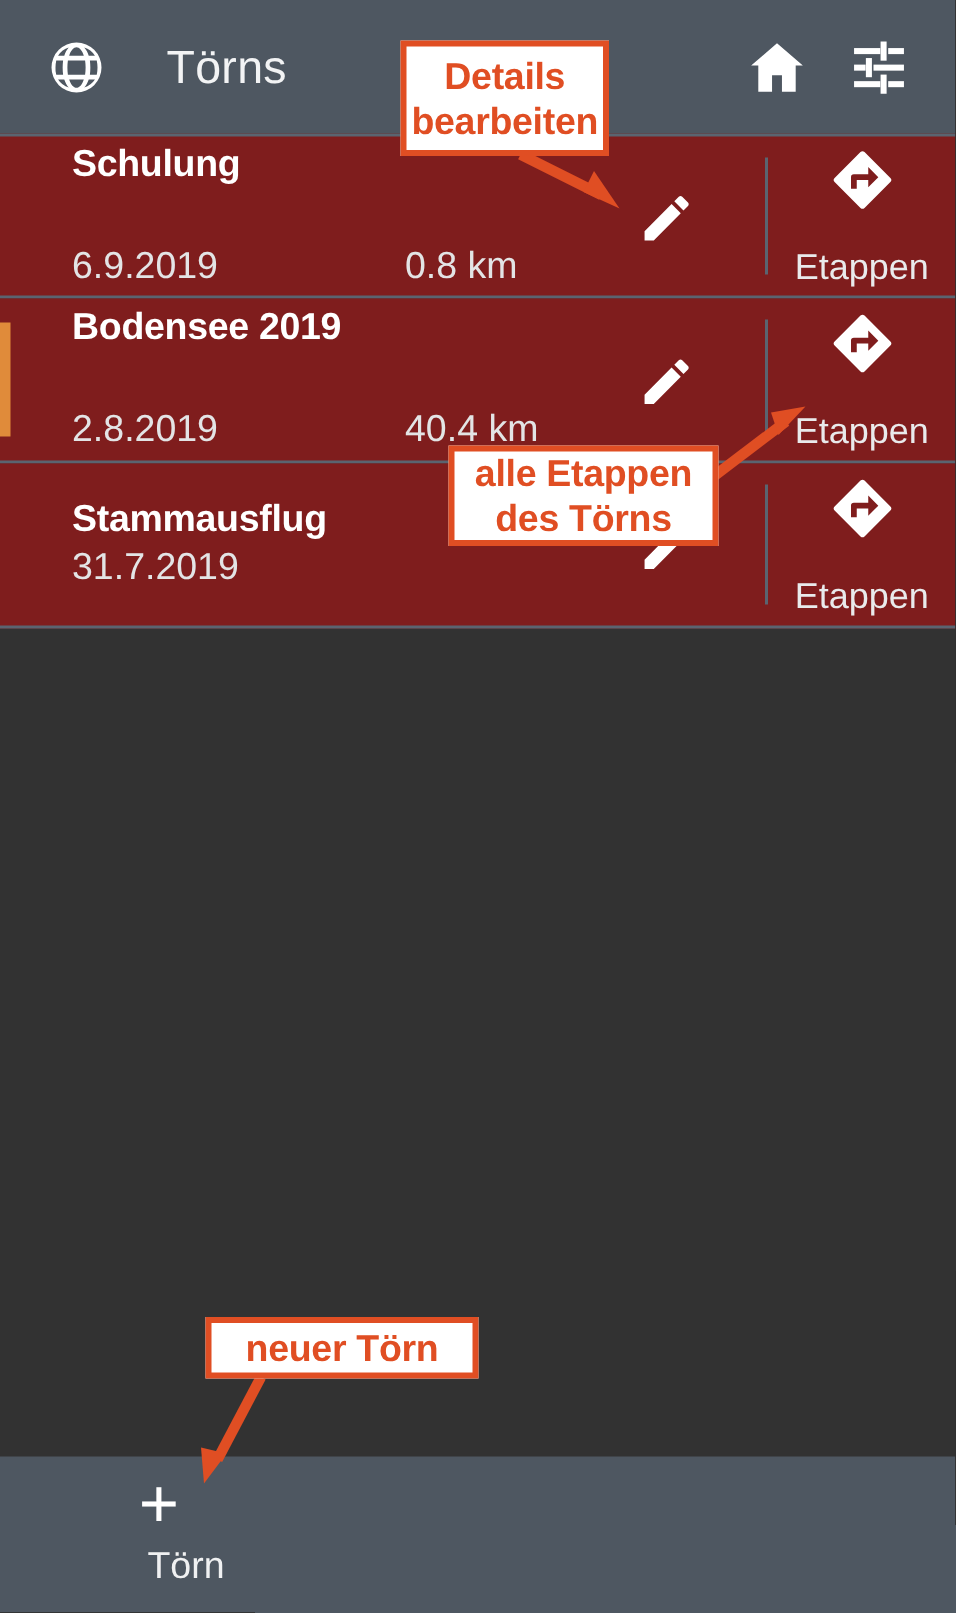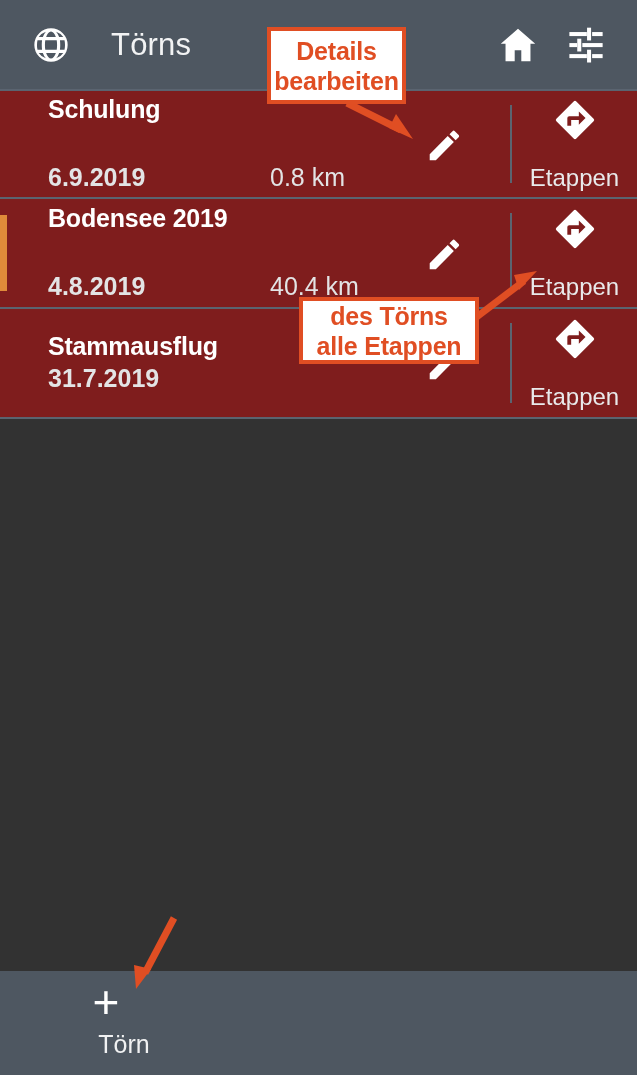--- a/index.html
+++ b/index.html
@@ -97,21 +97,21 @@
     white-space: nowrap;
   }
   .row-sub {
     display: flex;
     align-items: baseline;
     line-height: 34px;
   }
   .row-date {
     color: #e3e4e5;
     font-size: 25px;
-    font-weight: 700;
+    font-weight: 400;
     width: 222px;
     flex: none;
     white-space: nowrap;
   }
   .row-dist {
     color: #e3e4e5;
     font-size: 25px;
     font-weight: 400;
     white-space: nowrap;
     margin-top: 36px;
@@ -300,21 +300,21 @@
         <span class="row-stages-label">Etappen</span>
       </div>
     </div>
 
     <div class="row">
       <div class="row-accent"></div>
       <div class="row-main">
         <div class="row-texts">
           <div class="row-title">Bodensee 2019</div>
           <div class="row-sub">
-            <span class="row-date">4.8.2019</span>
+            <span class="row-date">2.8.2019</span>
             <span class="row-dist">40.4 km</span>
           </div>
         </div>
         <div class="row-edit">
           <svg width="46" height="46" viewBox="0 0 24 24">
             <path fill="#ffffff" d="M3.5 17.3v3.2h3.2L16.1 11 12.9 7.8zM18.6 8.5c.33-.33.33-.87 0-1.2l-2-2a.85.85 0 0 0-1.2 0l-1.56 1.56 3.2 3.2z"></path>
           </svg>
         </div>
       </div>
       <div class="row-divider"></div>
@@ -375,20 +375,23 @@
       <path d="M174,918 L145,973" stroke="#e04e23" stroke-width="7" fill="none"></path>
       <path d="M136,989 L134,965 L151,969 Z" fill="#e04e23"></path>
     </svg>
 
     <div class="callout" id="callout-details">
       <span class="callout-line">Details</span>
       <span class="callout-line">bearbeiten</span>
     </div>
 
     <div class="callout" id="callout-stages">
+      <span class="callout-line">alle Etappen</span>
       <span class="callout-line">des Törns</span>
-      <span class="callout-line">alle Etappen</span>
-    </div>
-
+    </div>
+
+    <div class="callout" id="callout-new">
+      <span class="callout-line">neuer Törn</span>
+    </div>
 
   </div>
 
 </div>
 
 </body></html>

